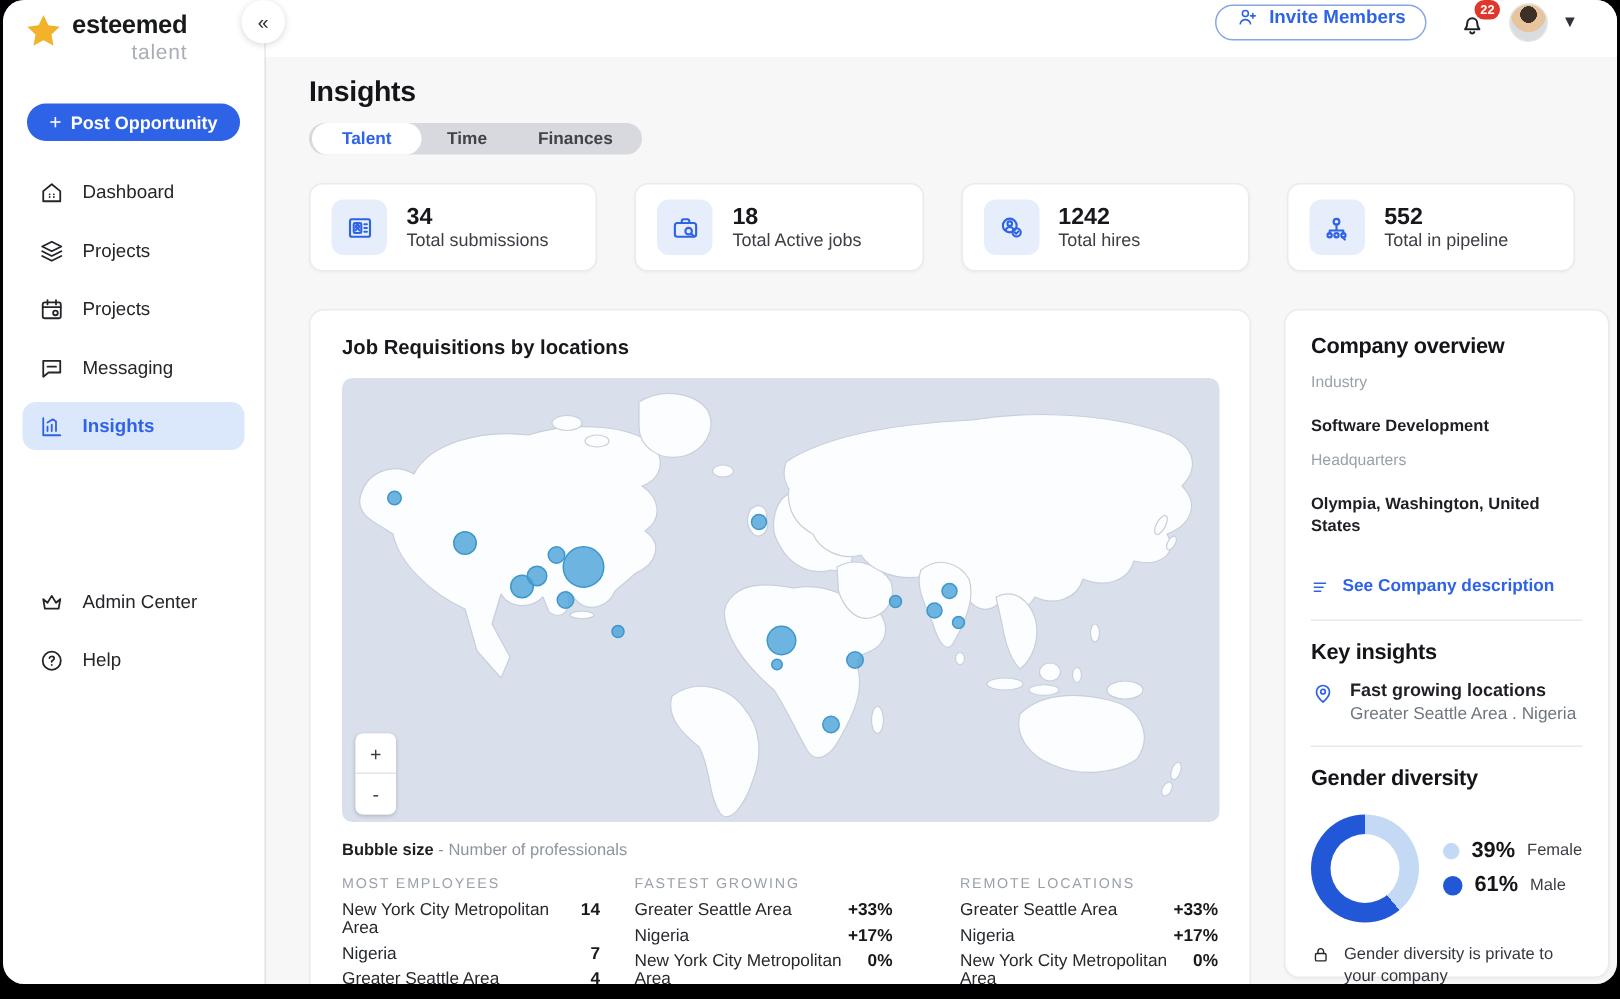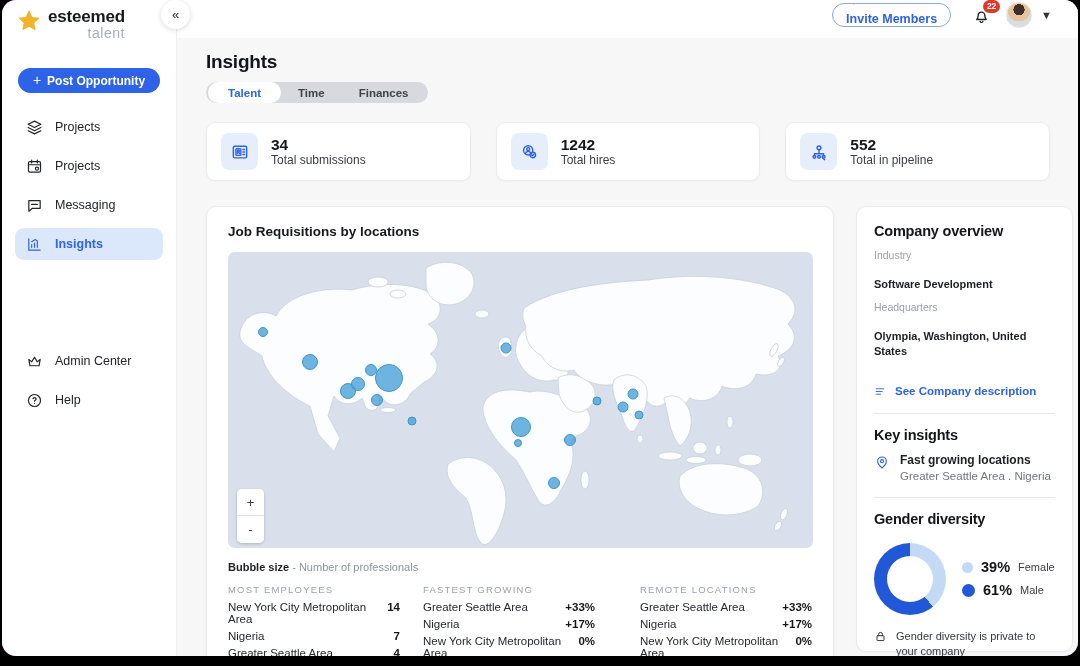--- a/index.html
+++ b/index.html
@@ -18,21 +18,21 @@
   .nav-item { display:flex; align-items:center; gap:12px; height:32px; margin-bottom:7px; padding:0 11px; border-radius:9px; font-size:12.5px; font-weight:500; color:#232529; cursor:pointer; }
   .nav-item svg { width:17px; height:17px; stroke:#232529; flex:none; }
   .nav-item.active { background:#dbe7fb; color:#2e63e7; font-weight:700; }
   .nav-item.active svg { stroke:#2e63e7; }
   .nav-footer { margin-top:78px; }
   
   .main { position:absolute; left:175px; right:0; top:0; bottom:0; background:#f7f7f8; }
   .topbar { position:relative; height:38px; background:#fff; }
   .collapse-btn { position:absolute; left:-16px; top:0; width:29px; height:29px; border-radius:50%; background:#fff; border:none; box-shadow:0 1px 5px rgba(0,0,0,.16); font-size:13px; color:#2b2e33; cursor:pointer; z-index:4; font-family:inherit; }
   .topbar-right { position:absolute; right:26px; top:2px; display:flex; align-items:center; gap:15px; }
-  .invite-btn { height:24px; padding:0 13px; border:1px solid #87a8e0; border-radius:13px; background:#fff; color:#2e63e7; font-size:12.5px; font-weight:600; display:flex; gap:7px; cursor:pointer; font-family:inherit;flex-direction:column; }
+  .invite-btn { height:24px; padding:0 13px; border:1px solid #87a8e0; border-radius:13px; background:#fff; color:#2e63e7; font-size:12.5px; font-weight:600; display:flex; gap:7px; cursor:pointer; font-family:inherit; }
   .invite-btn svg { width:15px; height:15px; stroke:#2e63e7; }
   .bell-wrap { position:relative; cursor:pointer; margin-left:6px; }
   .bell-wrap svg { width:19px; height:19px; stroke:#1f2226; display:block; }
   .badge { position:absolute; top:-6px; right:-9px; background:#e1362c; color:#fff; font-size:8.5px; font-weight:700; min-width:17px; height:13px; border-radius:8px; display:flex; align-items:center; justify-content:center; padding:0 3px; }
   .avatar { width:26px; height:26px; border-radius:50%; background:radial-gradient(circle at 50% 28%, #3d3026 0 26%, #e8c49e 27% 55%, #d7dde0 56%), linear-gradient(#cfd6da,#8fa8a0); border:1px solid #e3e5e8; cursor:pointer; }
   .chev { font-size:11px; color:#30343a; cursor:pointer; margin-left:-6px; }
 
   
   .content { padding:0 28px 0 29px; }
   .page-title { font-size:19px; font-weight:800; color:#141519; margin-top:13px; letter-spacing:-.2px; }
@@ -107,20 +107,27 @@
     </div>
 
     <button class="post-btn">
       <span class="plus">+</span>
       <span>Post Opportunity</span>
     </button>
 
     <nav class="nav">
       <div class="nav-item">
         <svg class="ic" viewBox="0 0 24 24">
+            <path d="M4 10.5L12 4l8 6.5V20H4z"></path>
+            <path d="M10 13.5h.01M14 13.5h.01M10 16h.01M14 16h.01"></path>
+          </svg>
+        <span>Dashboard</span>
+      </div>
+      <div class="nav-item">
+        <svg class="ic" viewBox="0 0 24 24">
             <path d="M12 3l9 4.5-9 4.5-9-4.5z"></path>
             <path d="M3 12l9 4.5 9-4.5"></path>
             <path d="M3 16.5L12 21l9-4.5"></path>
           </svg>
         <span>Projects</span>
       </div>
       <div class="nav-item">
         <svg class="ic" viewBox="0 0 24 24">
             <rect x="3.5" y="5" width="17" height="15" rx="2"></rect>
             <path d="M8 3v4M16 3v4M3.5 9.5h17"></path>
@@ -203,20 +210,34 @@
                 <rect x="4" y="5" width="16" height="14" rx="1.5"></rect>
                 <rect x="7" y="8" width="6" height="8" rx="1"></rect>
                 <circle cx="10" cy="10.7" r="1.2"></circle>
                 <path d="M8.5 14c.3-1 .9-1.4 1.5-1.4s1.2.4 1.5 1.4"></path>
                 <path d="M15.5 9h2M15.5 12h2M15.5 15h2"></path>
               </svg>
             </div>
           <div>
               <div class="stat-value">34</div>
                <div class="stat-label">Total submissions</div>
+            </div>
+        </div>
+        <div class="stat-card">
+          <div class="stat-icon">
+              <svg class="ic" viewBox="0 0 24 24">
+                <rect x="3.5" y="8" width="17" height="11" rx="2"></rect>
+                <path d="M9 8V6.5A1.5 1.5 0 0 1 10.5 5h3A1.5 1.5 0 0 1 15 6.5V8"></path>
+                <circle cx="14.5" cy="14.5" r="2.6"></circle>
+                <path d="M16.5 16.5l2 2"></path>
+              </svg>
+            </div>
+          <div>
+              <div class="stat-value">18</div>
+               <div class="stat-label">Total Active jobs</div>
             </div>
         </div>
         <div class="stat-card">
           <div class="stat-icon">
               <svg class="ic" viewBox="0 0 24 24">
                 <circle cx="11" cy="10" r="5.5"></circle>
                 <circle cx="11" cy="8.5" r="1.8"></circle>
                 <path d="M7.8 13.6c.6-1.6 1.9-2.4 3.2-2.4s2.6.8 3.2 2.4"></path>
                 <circle cx="16.5" cy="15.5" r="3.3"></circle>
                 <path d="M15.1 15.6l1 1 1.8-1.9"></path>

